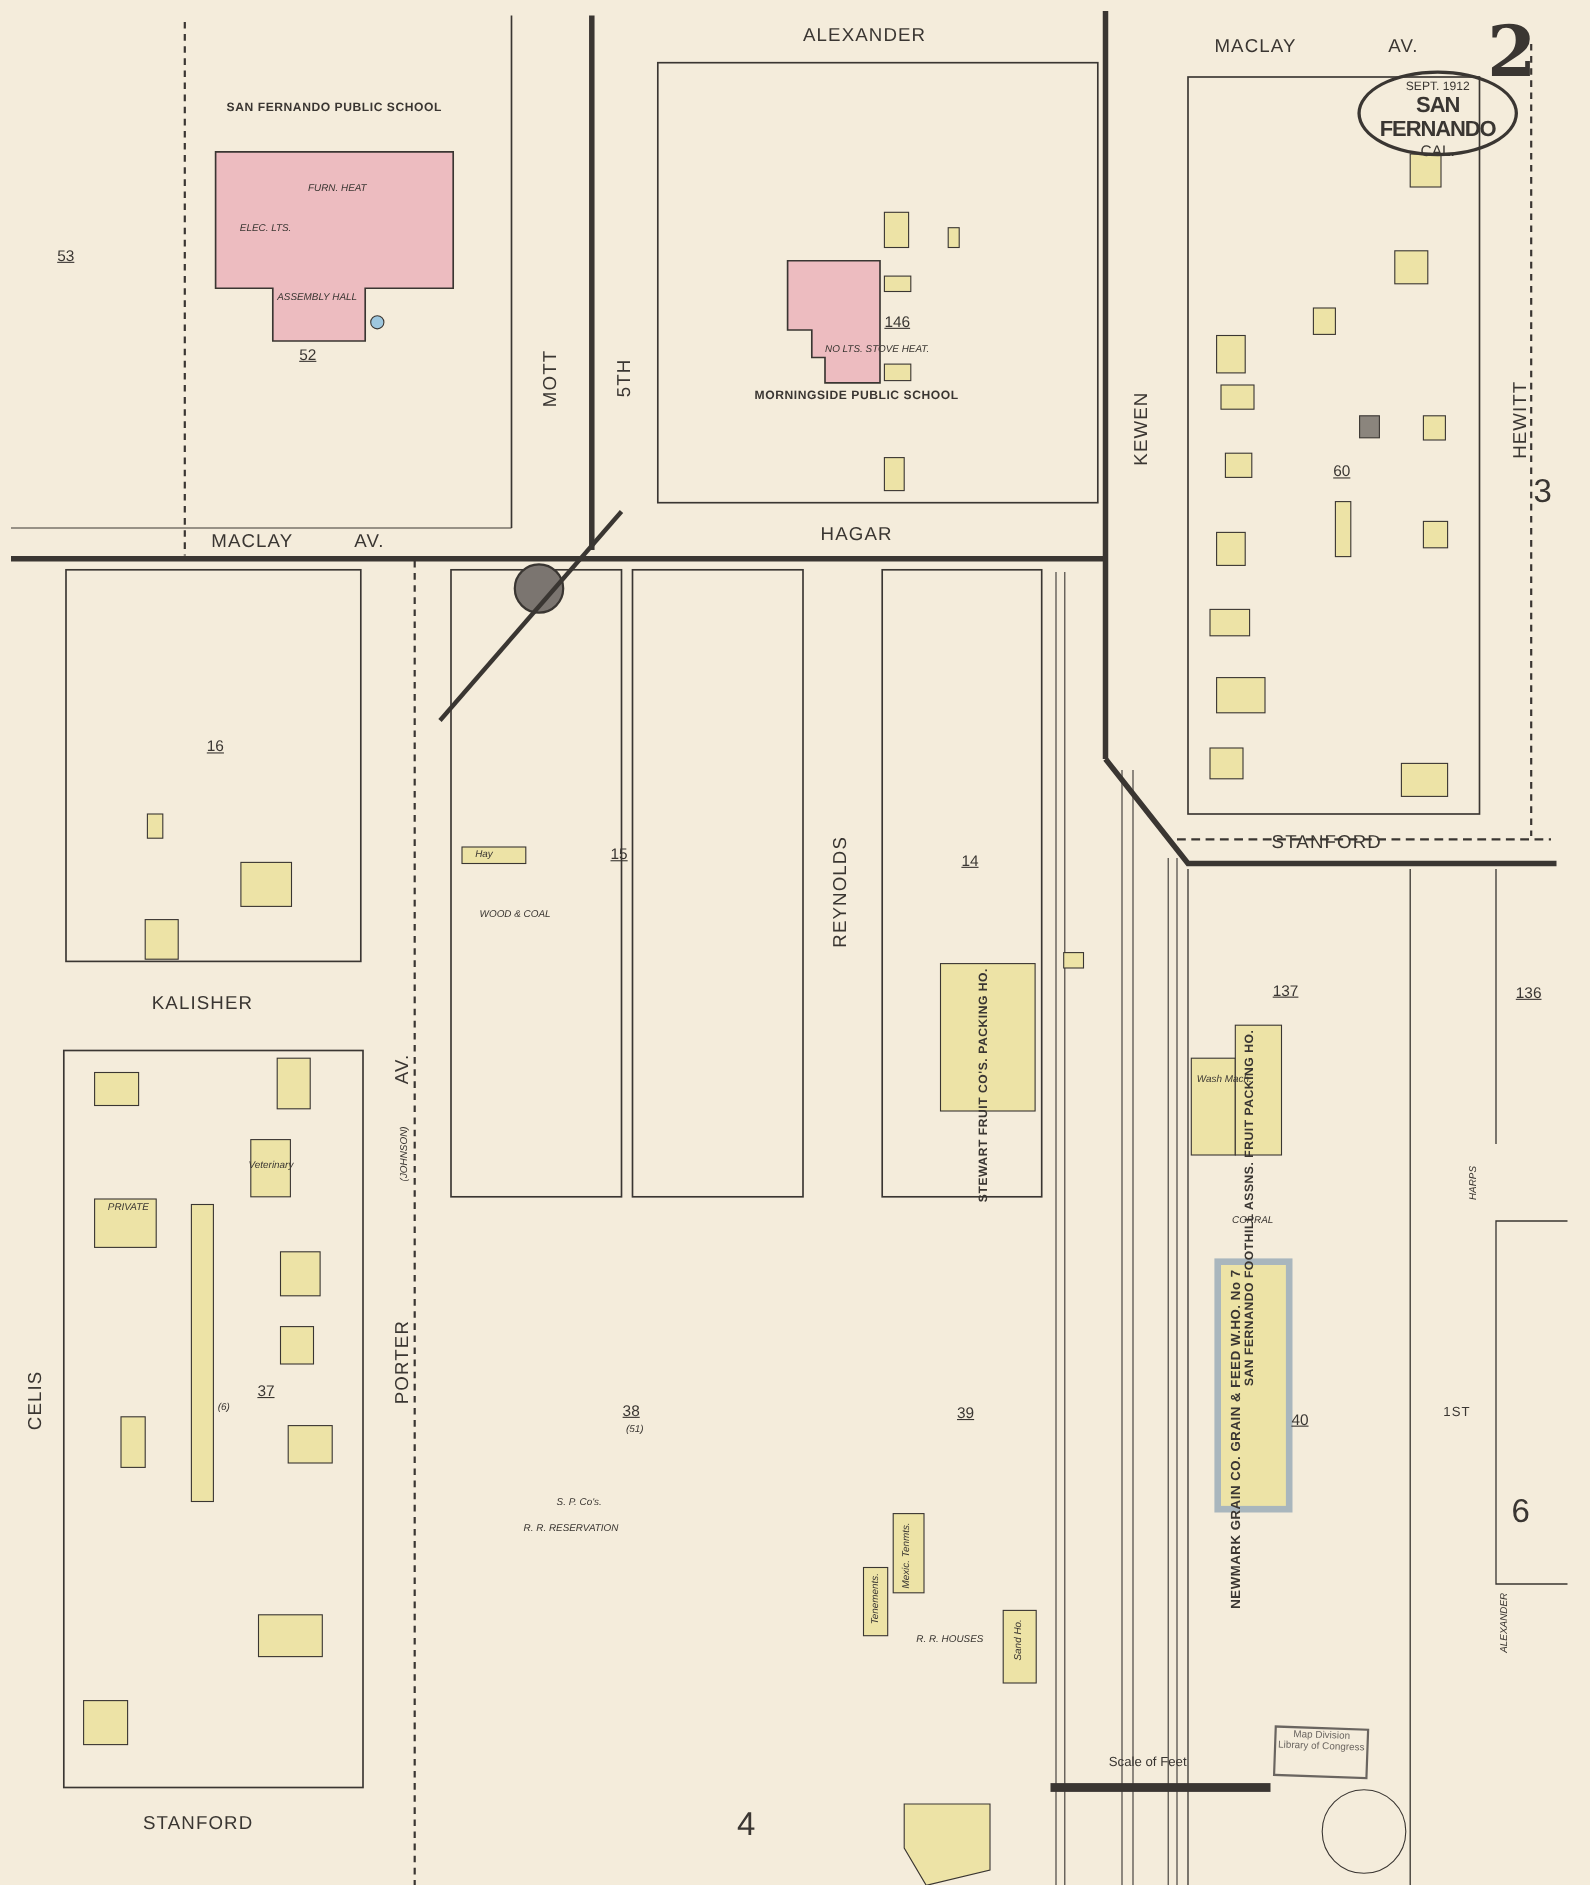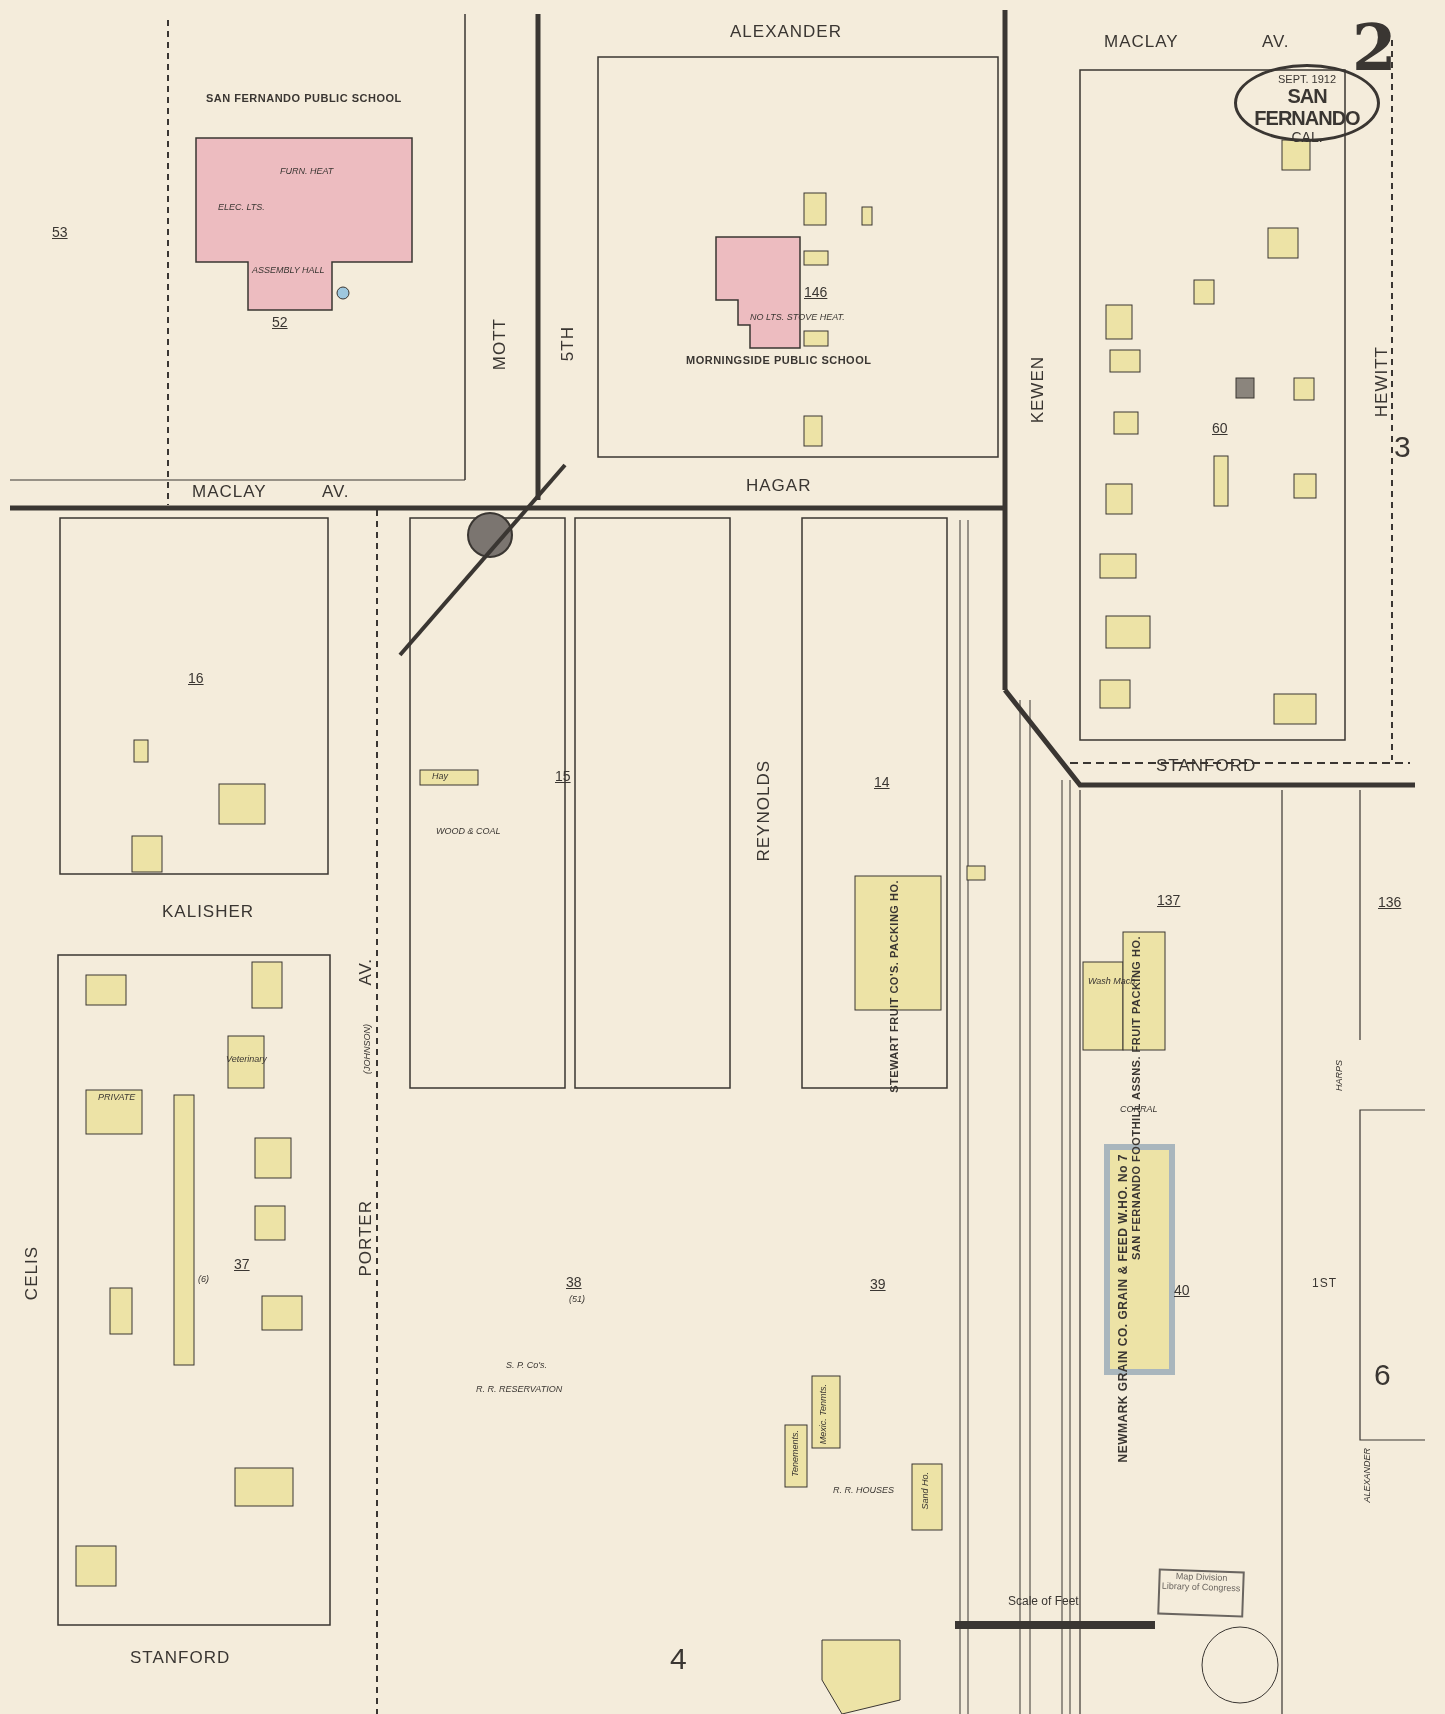--- a/index.html
+++ b/index.html
@@ -143,21 +143,21 @@
 <div class="lbl street" style="left:1104px;top:32px;">MACLAY</div>
 <div class="lbl street" style="left:1262px;top:32px;">AV.</div>
 <div class="lbl street" style="left:192px;top:482px;">MACLAY</div>
 <div class="lbl street" style="left:322px;top:482px;">AV.</div>
 <div class="lbl street" style="left:746px;top:476px;">HAGAR</div>
 <div class="lbl street street-v" style="left:490px;top:318px;">MOTT</div>
 <div class="lbl street street-v" style="left:558px;top:326px;">5TH</div>
 <div class="lbl street street-v" style="left:1028px;top:356px;">KEWEN</div>
 <div class="lbl street street-v" style="left:1372px;top:346px;">HEWITT</div>
 <div class="lbl street" style="left:1156px;top:756px;">STANFORD</div>
-<div class="lbl street" style="left:138px;top:902px;margin-left:24px;">KALISHER</div>
+<div class="lbl street" style="left:138px;top:902px;">KALISHER</div>
 <div class="lbl street street-v" style="left:22px;top:1246px;">CELIS</div>
 <div class="lbl street street-v" style="left:356px;top:1200px;">PORTER</div>
 <div class="lbl street street-v" style="left:356px;top:958px;">AV.</div>
 <div class="lbl small street-v" style="left:362px;top:1024px;">(JOHNSON)</div>
 <div class="lbl street street-v" style="left:754px;top:760px;">REYNOLDS</div>
 <div class="lbl street" style="left:130px;top:1648px;">STANFORD</div>
 <div class="lbl street" style="left:1312px;top:1276px;font-size:12px;">1ST</div>
 <div class="lbl small street-v" style="left:1334px;top:1060px;">HARPS</div>
 <div class="lbl small street-v" style="left:1362px;top:1448px;">ALEXANDER</div>
 

